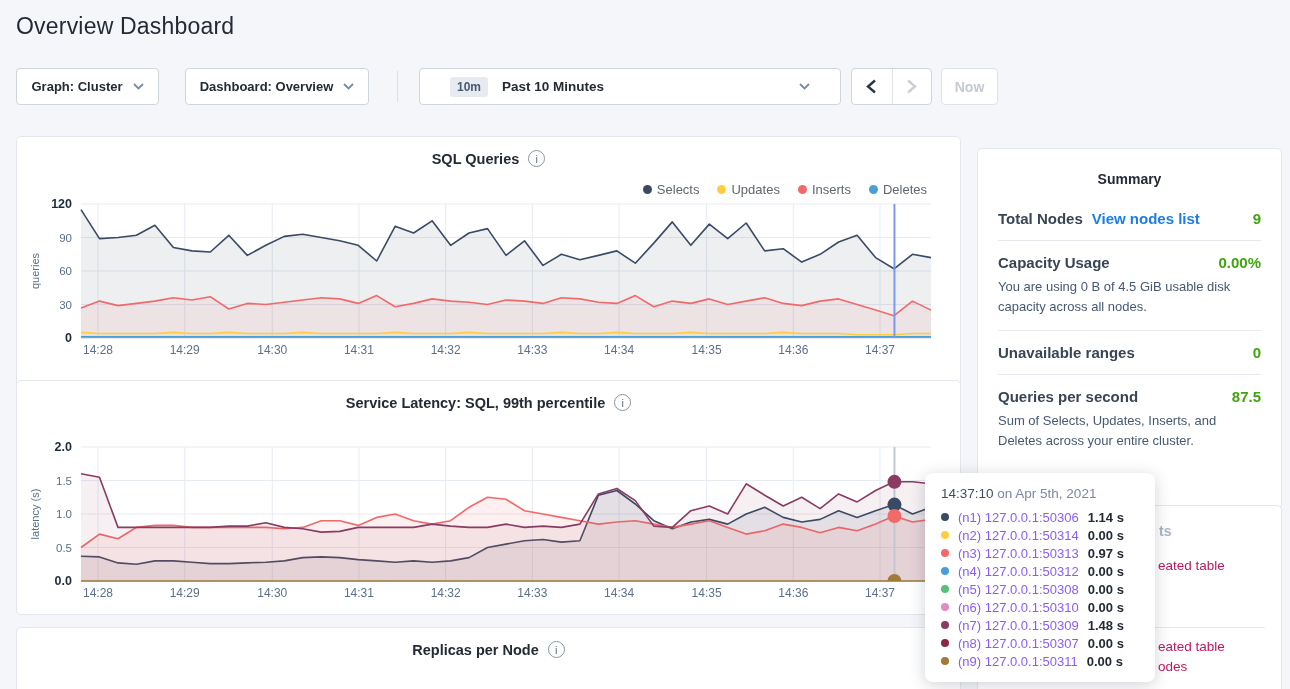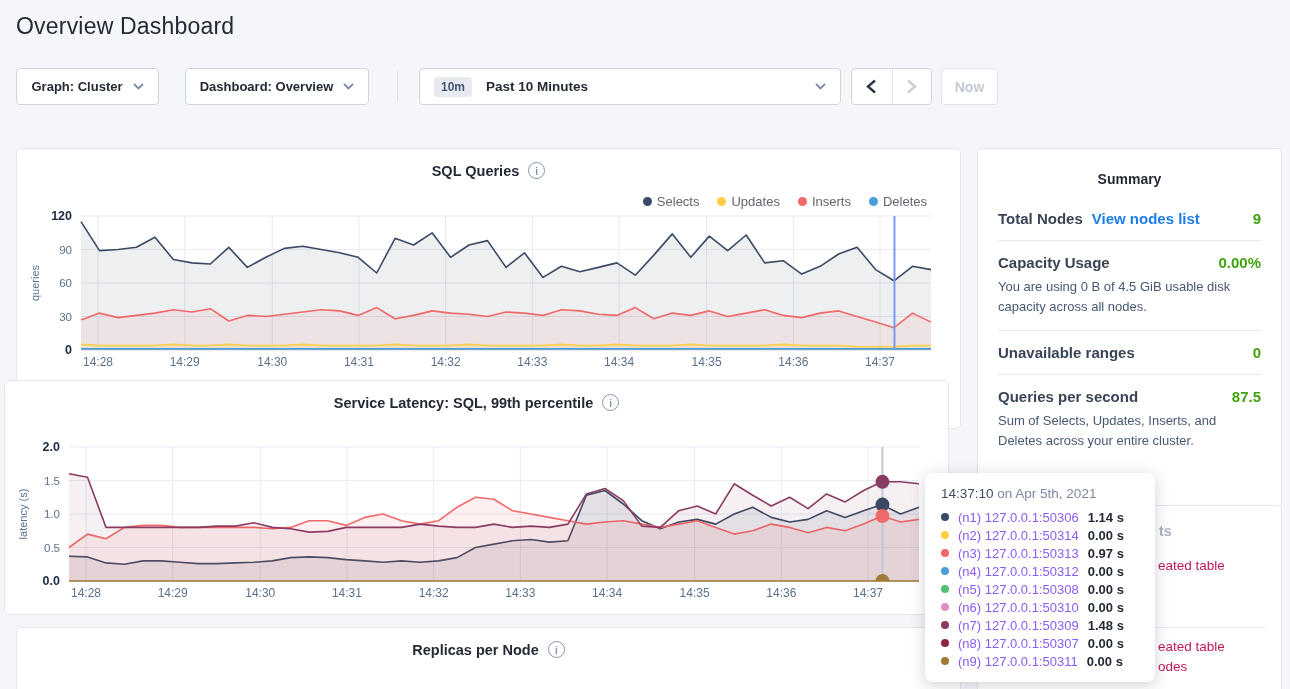--- a/index.html
+++ b/index.html
@@ -11,35 +11,35 @@
 
   
   .toolbar { position:absolute; left:0; top:68px; width:1290px; height:37px; }
   .tb-btn { position:absolute; top:0; height:37px; background:#fff; border:1px solid #cfd5dd; border-radius:4px;
             display:flex; align-items:center; justify-content:center; gap:10px; cursor:pointer; }
   .tb-btn .lbl { font-size:13px; font-weight:700; color:#242a35; }
   .graph-btn { left:16px; width:143px; }
   .dash-btn { left:185px; width:184px; }
   .tb-divider { position:absolute; left:397px; top:3px; width:1px; height:31px; background:#dcdfe5; }
   .time-picker { position:absolute; left:419px; top:0; width:422px; height:37px; background:#fff; border:1px solid #cfd5dd;
-                 border-radius:4px; display:flex; align-items:center; padding:0 14px; cursor:pointer; }
+                 border-radius:4px; display:flex; align-items:center; padding:0 30px; cursor:pointer; }
   .time-badge { background:#e7eaf0; color:#475872; font-weight:700; font-size:12px; padding:3px 7px; border-radius:3px; }
   .time-label { margin-left:14px; font-weight:700; font-size:13.5px; color:#242a35; }
   .time-picker .chev { margin-left:auto; }
   .arrow-group { position:absolute; left:851px; top:0; width:81px; height:37px; background:#fff; border:1px solid #cfd5dd;
                  border-radius:4px; display:flex; }
   .arrow-cell { width:40px; height:35px; display:flex; align-items:center; justify-content:center; cursor:pointer; }
   .arrow-cell + .arrow-cell { border-left:1px solid #e1e4ea; }
   .now-btn { position:absolute; left:941px; top:0; width:57px; height:37px; background:#fff; border:1px solid #dfe3e9;
              border-radius:4px; color:#c4cad4; font-weight:700; font-size:14px; display:flex; align-items:center; justify-content:center; }
 
   
   .card { position:absolute; background:#fff; border:1px solid #e3e7ed; border-radius:5px; }
-  .card-sql      { left:16px;  top:148px; width:945px; height:281px; }
-  .card-latency  { left:4px;  top:380px; width:945px; height:235px; }
+  .card-sql      { left:16px;  top:136px; width:945px; height:281px; }
+  .card-latency  { left:16px;  top:380px; width:945px; height:235px; }
   .card-replicas { left:16px;  top:627px; width:945px; height:80px; }
   .card-summary  { left:977px; top:148px; width:305px; height:361px; }
   .card-events   { left:977px; top:505px; width:305px; height:200px; }
 
   .chart-head { position:absolute; top:13px; left:0; right:0; display:flex; justify-content:center; align-items:center; gap:9px; }
   .chart-title { font-size:14.5px; font-weight:700; color:#242a35; }
   .info-icon { width:17px; height:17px; border:1px solid #8795aa; border-radius:50%; display:flex; align-items:center;
                justify-content:center; font-size:11px; color:#5a708c; cursor:pointer; }
   .legend { position:absolute; top:45px; right:33px; display:flex; gap:18px; }
   .legend-item { display:flex; align-items:center; gap:5px; cursor:pointer; }

